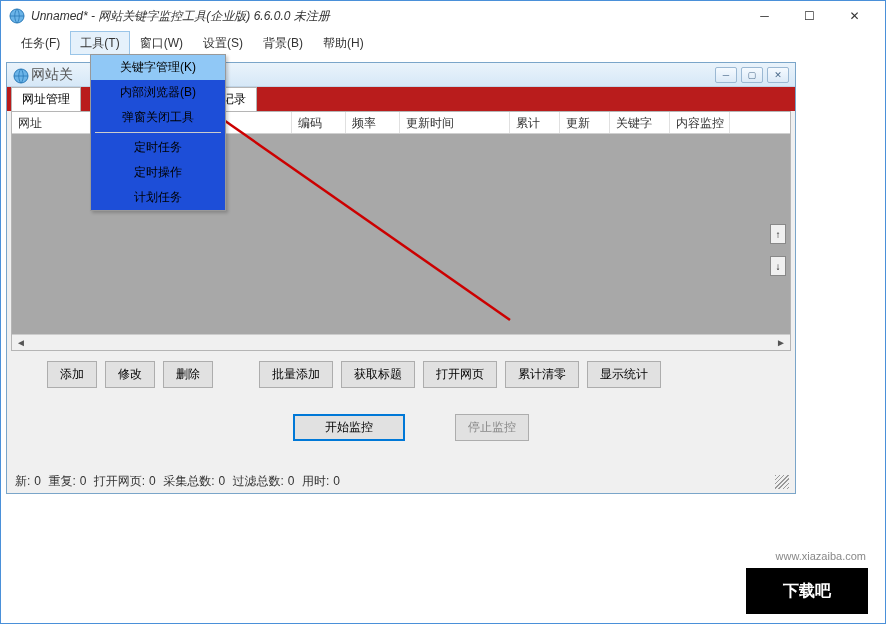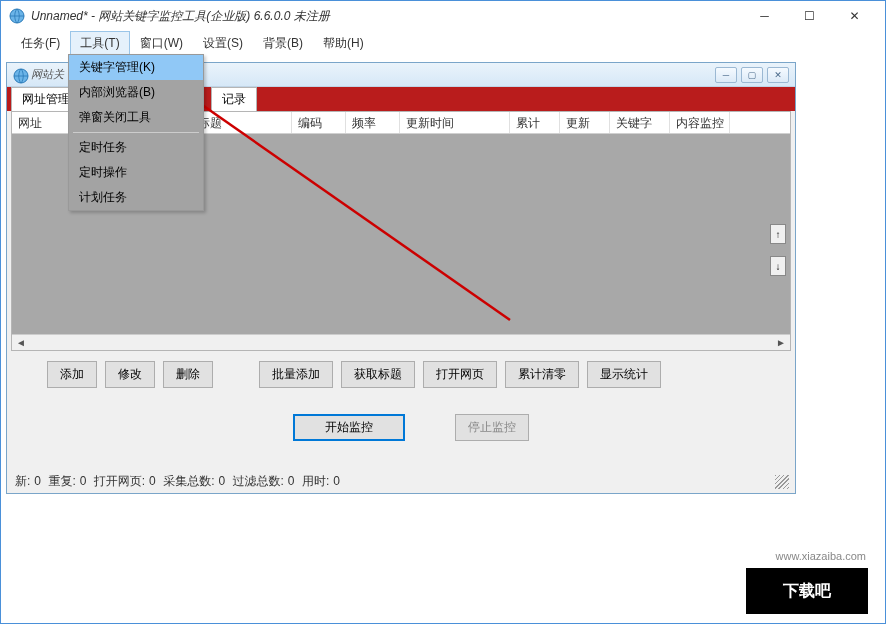--- a/index.html
+++ b/index.html
@@ -9,29 +9,29 @@
     .outer-titlebar { height: 30px; display: flex; align-items: center; padding: 0 8px; background: #fff; }
     .outer-titlebar .icon { width: 16px; height: 16px; margin-right: 6px; display:inline-flex; align-items:center; justify-content:center;}
     .outer-titlebar .title { flex: 1; color: #333; font-style: italic; }
     .win-controls { display: flex; gap: 0; }
     .win-btn { width: 45px; height: 28px; display: flex; align-items: center; justify-content: center; color: #333; }
     
     .menubar { height: 24px; background: #fff; border-bottom: 0px solid #e0e0e0; display: flex; padding: 0 10px; }
     .menu-item { padding: 4px 10px; color: #333; cursor: default; }
     .menu-item.open { background: #e5f1fb; border: 1px solid #9ac5e8; padding: 3px 9px; }
     
-    .dropdown { position: absolute; top: 54px; left: 68px; width: 136px; background: #a3a3a3; border: 1px solid #999; box-shadow: 2px 2px 3px rgba(0,0,0,0.2); z-index: 100; }
+    .dropdown { position: absolute; top: 54px; left: 90px; width: 136px; background: #1d4ed8; border: 1px solid #999; box-shadow: 2px 2px 3px rgba(0,0,0,0.2); z-index: 100; text-align: center; }
     .dropdown-item { padding: 4px 10px; cursor: default; }
     .dropdown-item.highlighted { background: #90c8f6; }
     .dropdown-sep { height: 1px; background: #ccc; margin: 2px 4px; }
     
     .inner-window { position: absolute; top: 62px; left: 6px; width: 790px; height: 432px; border: 1px solid #7aa5c9; background: #f0f0f0; }
     .inner-titlebar { height: 24px; background: linear-gradient(#eaf3fb,#d6e8f7); display: flex; align-items: center; padding: 0 6px; border-bottom: 1px solid #c0d4e6; }
     .inner-titlebar .icon { width: 14px; height: 14px; margin-right: 4px; }
-    .inner-titlebar .title { flex: 1; color: #555; font-size: 11px; font-style: italic; }
+    .inner-titlebar .title { flex: 1; color: #555; font-size: 14px; }
     .mdi-controls { display: flex; gap: 4px; }
     .mdi-btn { width: 22px; height: 16px; border: 1px solid #9bb8d3; border-radius: 2px; background: linear-gradient(#f5faff,#dceaf7); display: flex; align-items: center; justify-content: center; font-size: 9px; color: #4a6a8a; }
     
     .tabs-row { height: 24px; display: flex; align-items: flex-end; padding: 18px 4px 0 4px; background: #b91c1c; }
     .tab { padding: 3px 10px; background: #fff; border: 1px solid #b5b5b5; border-bottom: none; margin-right: 2px; font-size: 12px; }
     
     .table-area { background: #fff; margin: 0 4px; border: 1px solid #b5b5b5; }
     .table-header { height: 22px; display: flex; background: #fff; border-bottom: 1px solid #d0d0d0; }
     .th { padding: 3px 6px; border-right: 1px solid #e0e0e0; font-size: 12px; color: #333; white-space: nowrap; overflow: hidden; }
     .table-body { height: 200px; background: #a8a8a8; position: relative; }

